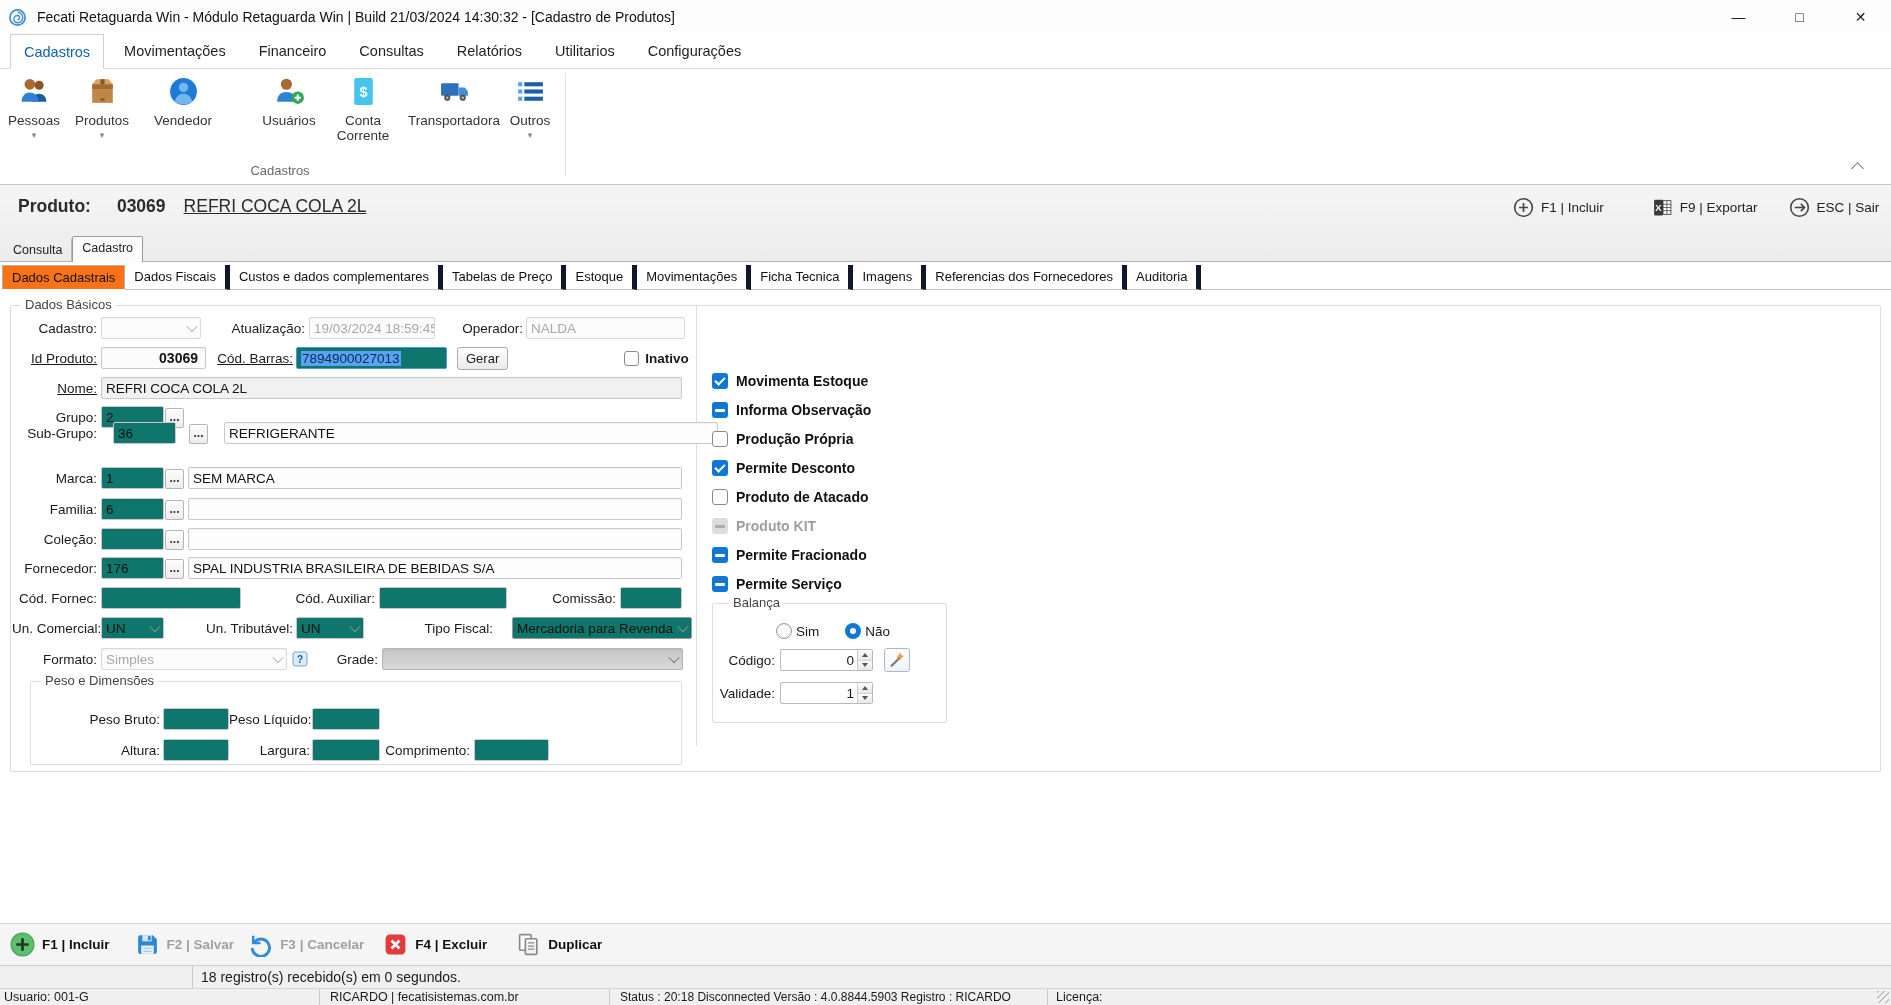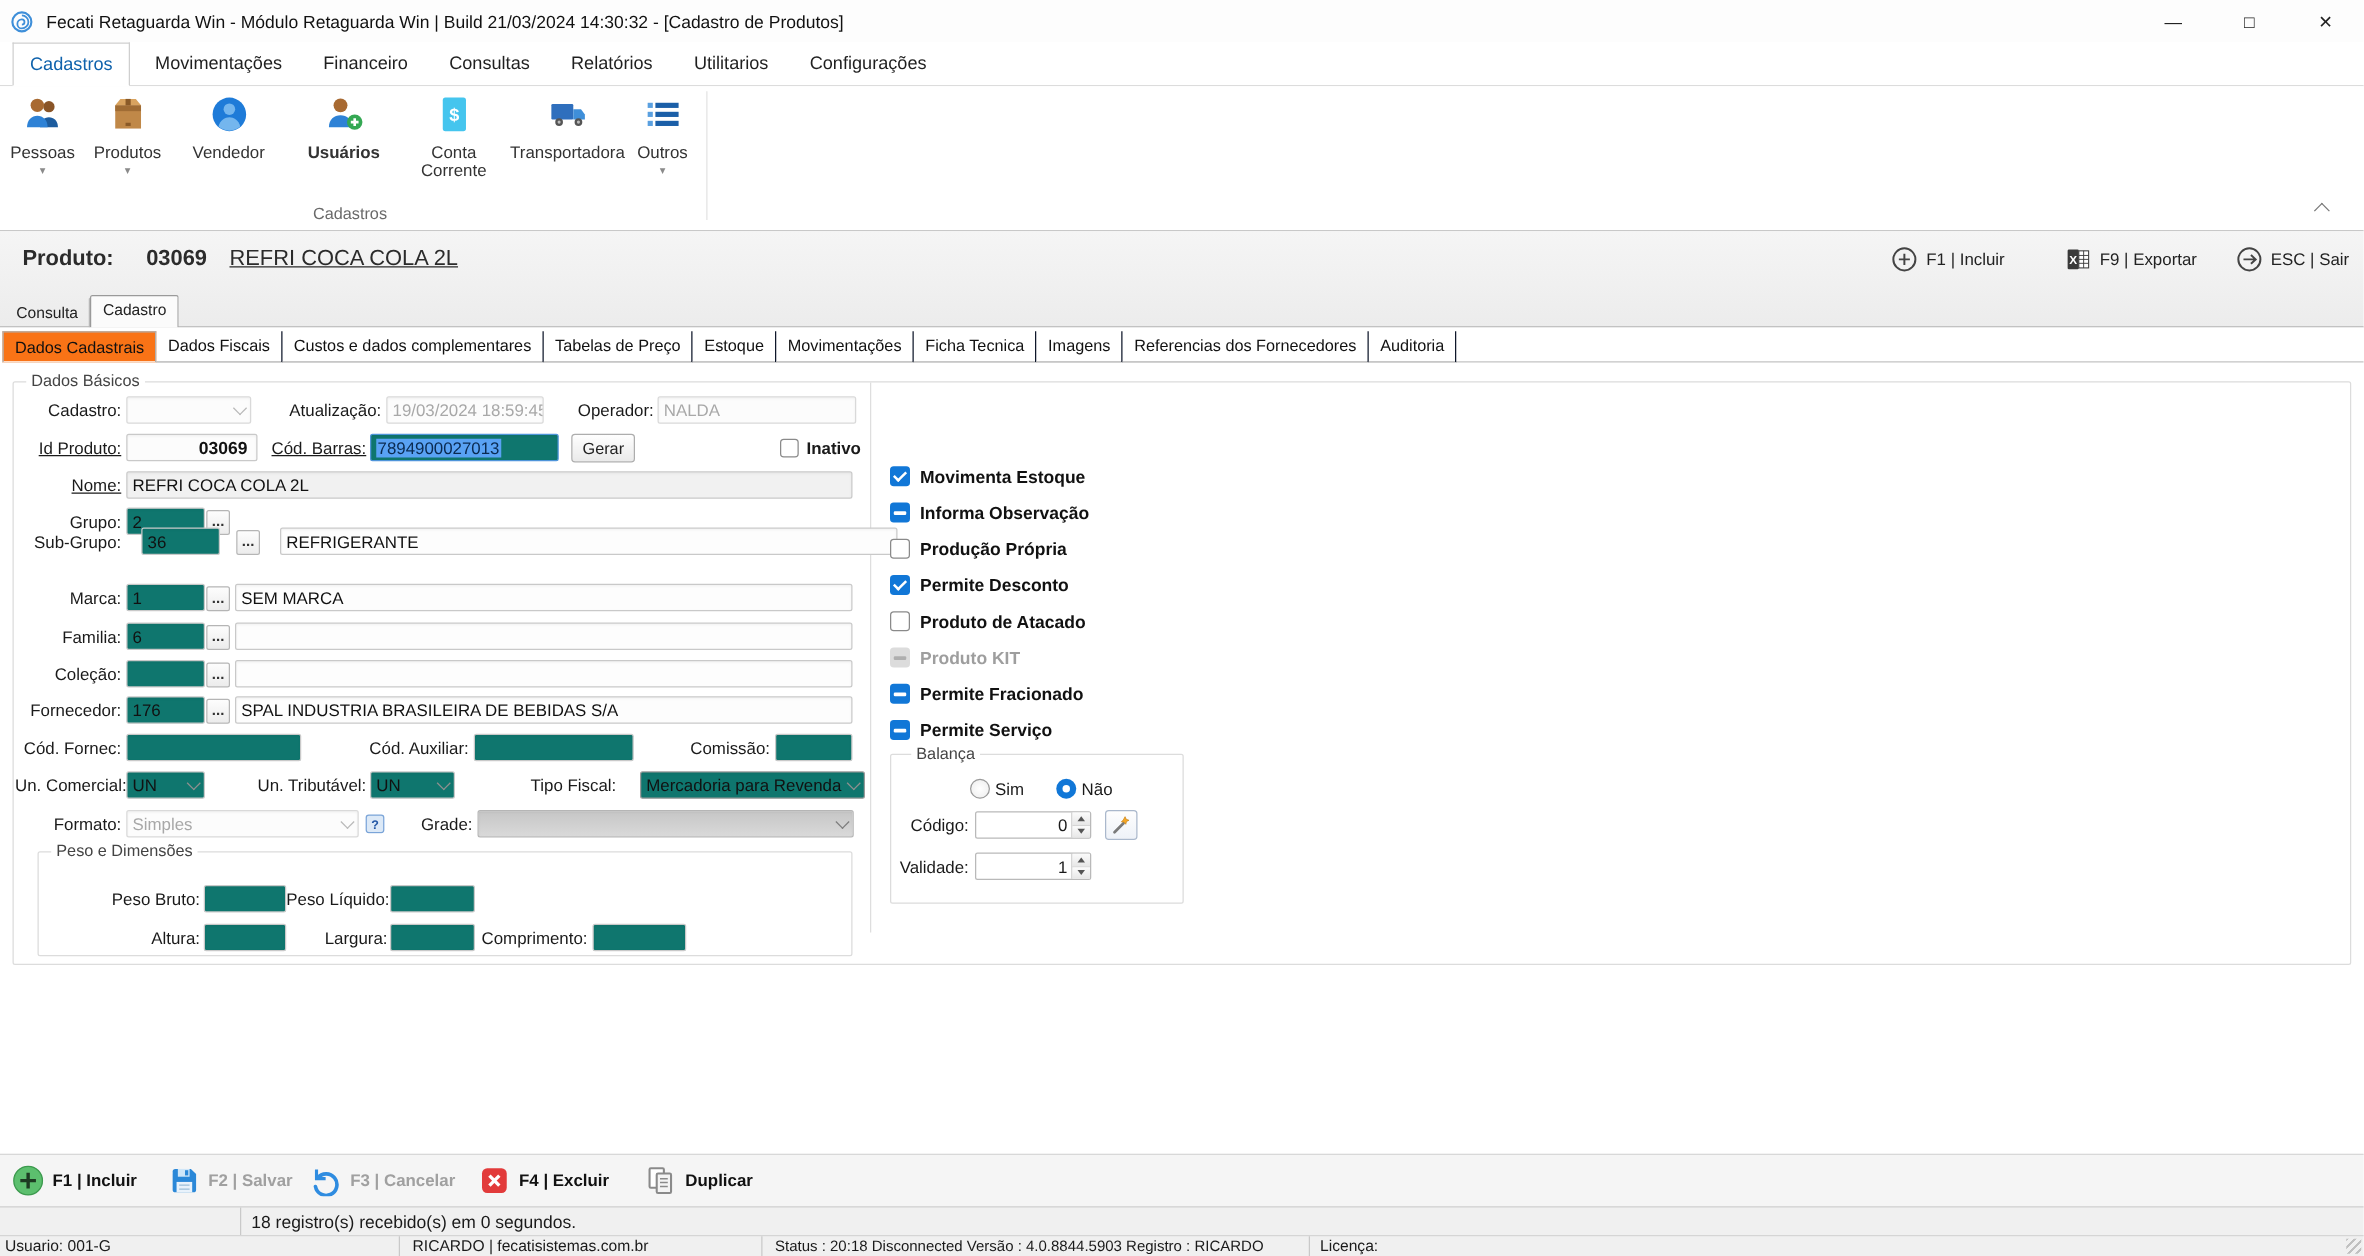--- a/index.html
+++ b/index.html
@@ -53,21 +53,21 @@
 
   
   .vtabs { position:absolute; left:3px; bottom:-1px; display:flex; align-items:flex-end; }
   .vtab { font-size:12.5px; color:#222; padding:4px 9px; border:1px solid transparent; border-bottom:none; }
   .vtab:not(.active) { border-right:1px solid #b8b8b8; padding-bottom:5px; }
   .vtab.active { background:#fbfbfb; border:1px solid #9a9a9a; border-bottom:none; padding-bottom:7px; border-radius:2px 2px 0 0; }
 
   
   .page { position:absolute; top:262px; left:0; right:0; height:661px; background:#fff; }
   .subtabs { position:absolute; top:3px; left:2px; right:0; display:flex; border-bottom:1px solid #c4c4c4; }
-  .subtab { font-size:13px; color:#111; padding:4px 9px; border-right:1px solid #0f172a; margin-bottom:-1px; border-bottom:1px solid #c4c4c4; white-space:nowrap; }
+  .subtab { font-size:13px; color:#111; padding:4px 9px; border-right:5px solid #0f172a; margin-bottom:-1px; border-bottom:1px solid #c4c4c4; white-space:nowrap; }
   .subtab.active { border:1px solid #b0b0b0; border-bottom:1px solid #fff; background:#f97316; }
 
   
   .fs { position:absolute; border:1px solid #dcdcdc; border-radius:2px; box-sizing:border-box; }
   .fs-legend { position:absolute; top:-9px; left:10px; background:#fff; padding:0 4px; font-size:13px; color:#444; white-space:nowrap; }
   .fs-main { left:10px; top:43px; width:1871px; height:467px; }
   .fs-peso { left:19px; top:375px; width:652px; height:84px; }
   .fs-bal  { left:701px; top:297px; width:235px; height:120px; }
 
   .col-divider { position:absolute; left:685px; top:0; width:1px; height:440px; background:#dedede; }
@@ -223,21 +223,21 @@
           <rect x="6" y="9" width="20" height="18" fill="#c08848"></rect>
           <rect x="6" y="9" width="20" height="4.5" fill="#a06c34"></rect>
           <rect x="14" y="4" width="4" height="5" fill="#8a5a28"></rect>
           <rect x="14" y="22.5" width="4" height="2.5" fill="#8a5a28"></rect>
         </svg></span><span class="rb-label">Produtos</span><span class="rb-caret">▾</span></div>
     <div class="rb-item" style="left: 148px; width: 70px;"><span class="rb-icon"><svg viewBox="0 0 32 32">
           <circle cx="16" cy="16" r="13" fill="#1e7bd8"></circle>
           <circle cx="16" cy="12" r="4.5" fill="#74b6ee"></circle>
           <path d="M7.5 25.5c1.5-5 5-7.2 8.5-7.2s7 2.2 8.5 7.2a13 13 0 0 1-17 0z" fill="#74b6ee"></path>
         </svg></span><span class="rb-label">Vendedor</span><span class="rb-caret" style="visibility: hidden;">▾</span></div>
-    <div class="rb-item" style="left: 244px; width: 62px; font-weight: bold;"><span class="rb-icon"><svg viewBox="0 0 32 32">
+    <div class="rb-item" style="left: 258px; width: 62px;"><span class="rb-icon"><svg viewBox="0 0 32 32">
           <circle cx="13" cy="9" r="5.4" fill="#a86a32"></circle>
           <path d="M4 26c0-6.4 4.1-9.4 9-9.4s9 3 9 9.4z" fill="#2e82d6"></path>
           <circle cx="24" cy="22" r="6" fill="#34a853"></circle>
           <path d="M24 19v6M21 22h6" stroke="#fff" stroke-width="2"></path>
         </svg></span><span class="rb-label">Usuários</span><span class="rb-caret" style="visibility: hidden;">▾</span></div>
     <div class="rb-item" style="left: 333px; width: 60px;"><span class="rb-icon"><svg viewBox="0 0 32 32">
           <rect x="7" y="3" width="18" height="26" rx="2" fill="#45c5ee"></rect>
           <text x="16" y="21" font-size="14" fill="#fff" text-anchor="middle" font-weight="bold">$</text>
         </svg></span><span class="rb-label">Conta Corrente</span><span class="rb-caret" style="visibility: hidden;">▾</span></div>
     <div class="rb-item" style="left: 404px; width: 100px;"><span class="rb-icon"><svg viewBox="0 0 32 32">

